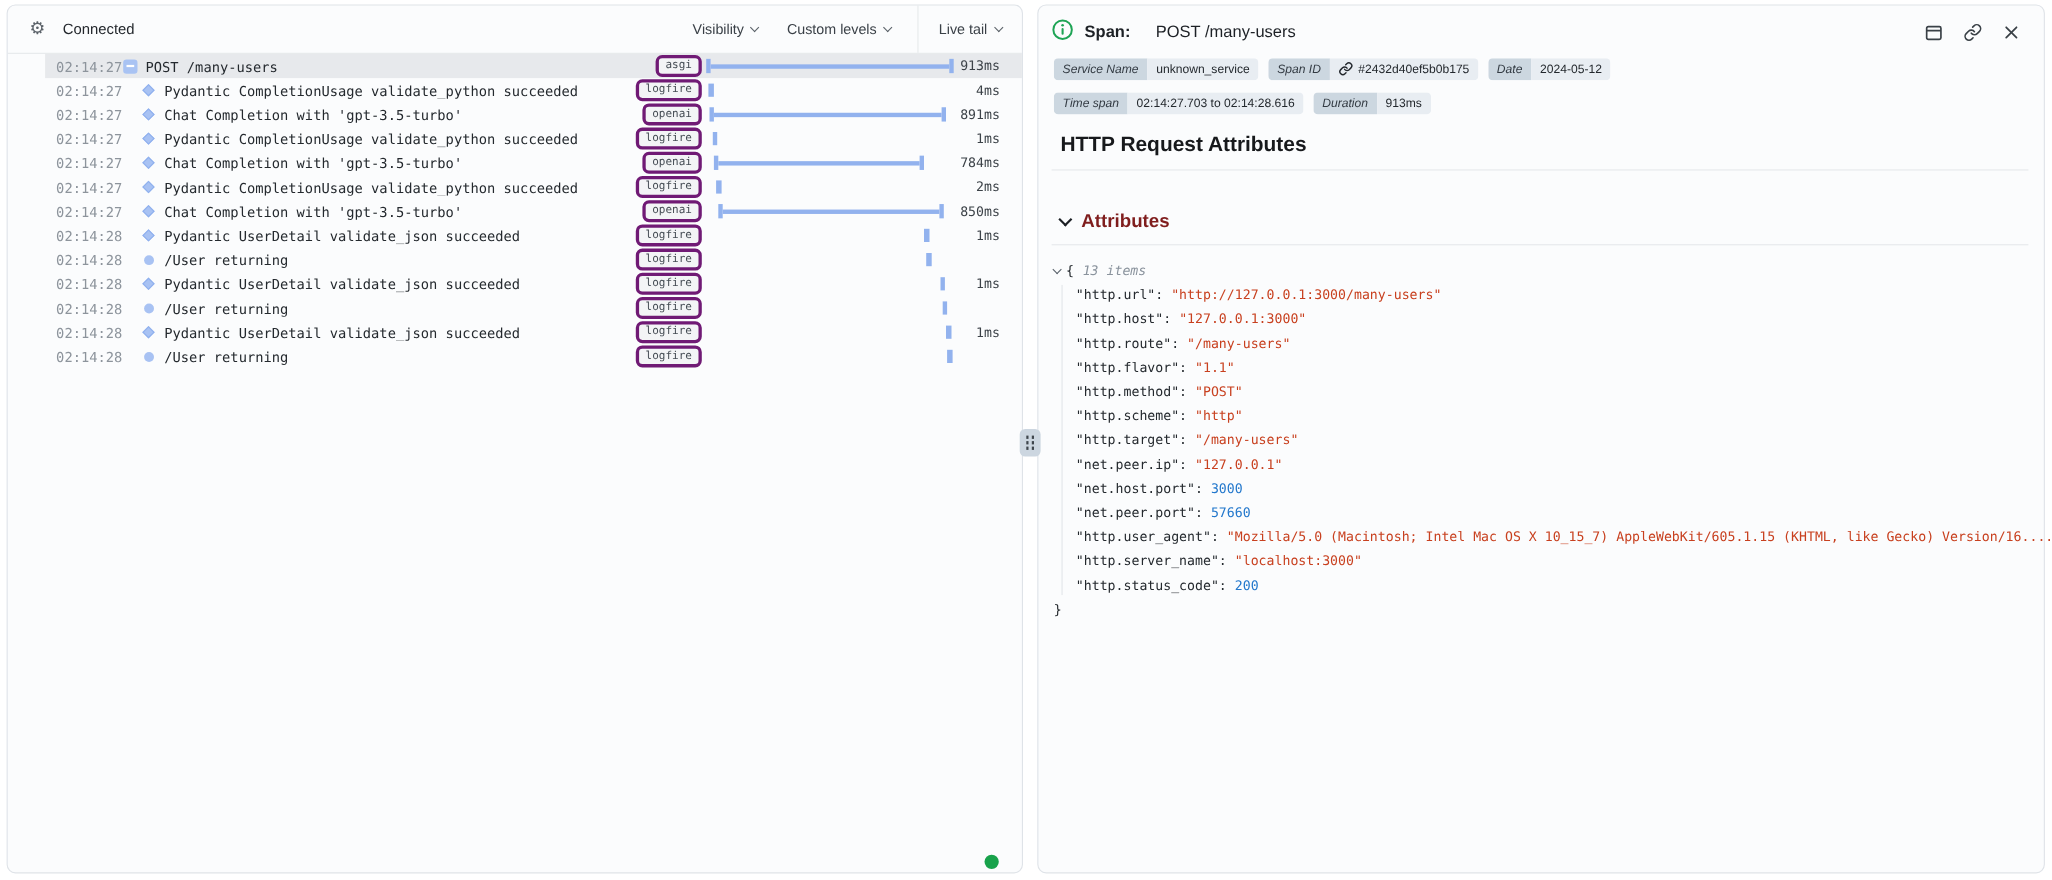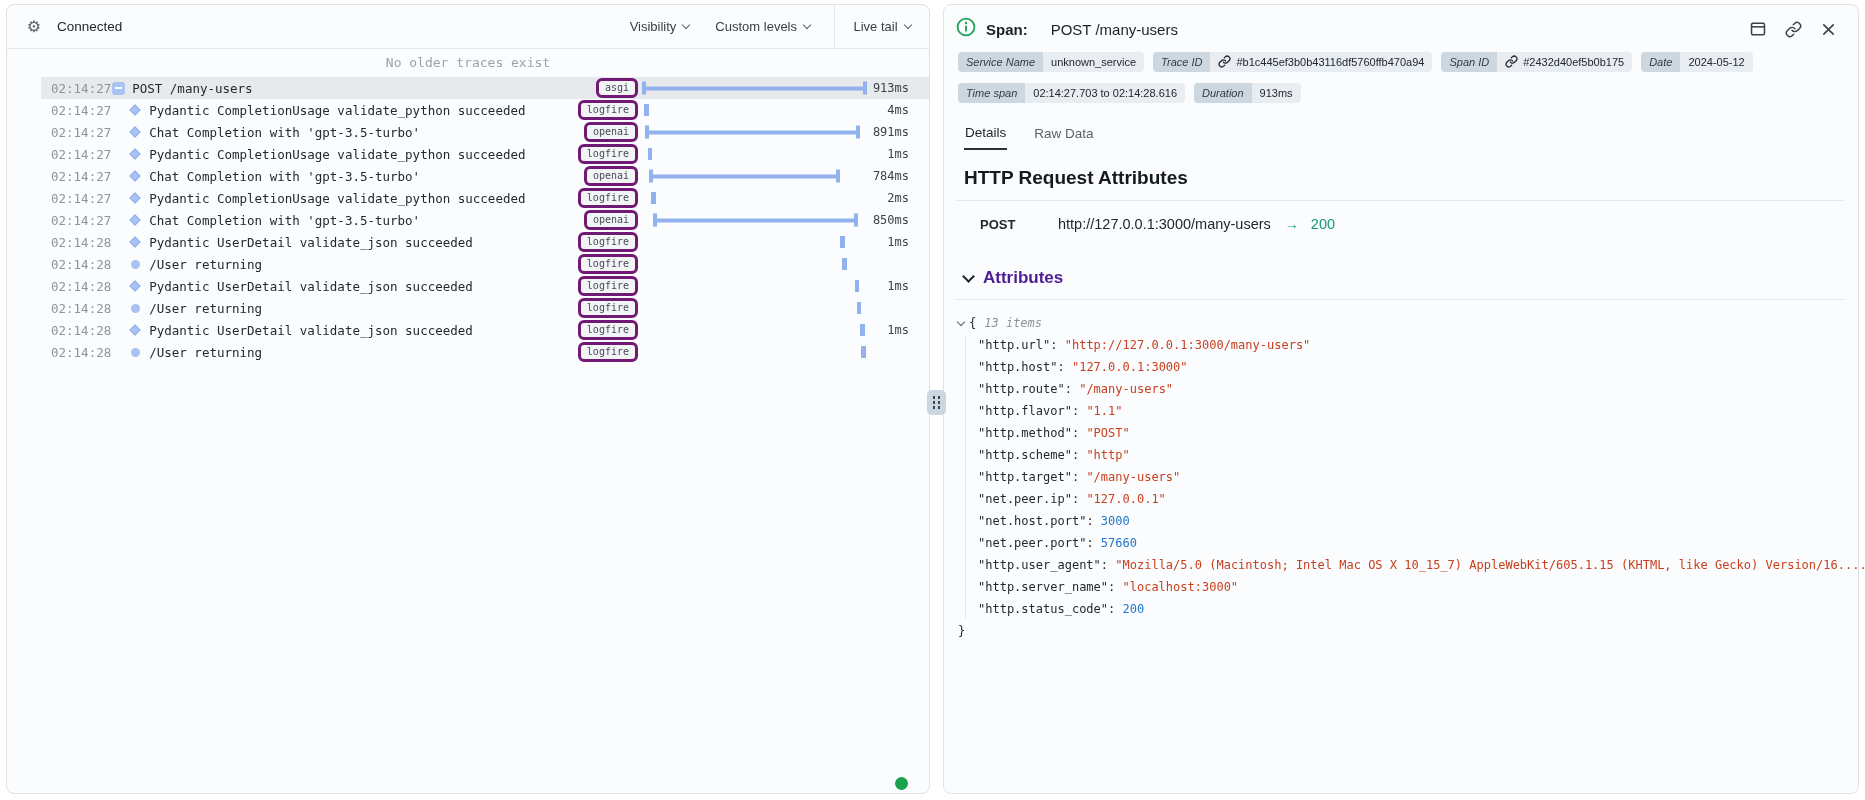--- a/index.html
+++ b/index.html
@@ -87,21 +87,21 @@
   hr.sep{ border:none; border-top:1px solid #e5e8eb; margin-top:11px; }
 
   .request-line{ display:flex; align-items:center; margin-top:15px; padding-left:24px; }
   .req-method{ font-size:13px; font-weight:700; color:#23272c; width:60px; }
   .req-url{ font-size:14.5px; color:#23272c; margin-left:18px; }
   .req-arrow{ font-size:14px; color:#11997e; margin-left:14px; }
   .req-status{ font-size:14.5px; color:#11997e; margin-left:12px; }
 
   .attrs-head{ display:flex; align-items:center; margin-top:36px; padding-left:8px; gap:10px; }
   .attrs-head .chev-lg{ width:9px; height:9px; border-right:2px solid #1c2025; border-bottom:2px solid #1c2025; transform:rotate(45deg); margin-top:-4px; }
-  .attrs-title{ font-size:17px; font-weight:700; color:#4c1d95; }
+  .attrs-title{ font-size:17px; font-weight:700; color:#7f1d1d; }
 
   .json-block{ margin-top:12px; font-family:var(--mono); font-size:12px; line-height:22px; color:#24292e; padding-left:2px; }
   .j-open{ display:flex; align-items:center; }
   .j-chev{ width:6px; height:6px; border-right:1.5px solid #59626b; border-bottom:1.5px solid #59626b; transform:rotate(45deg); margin-right:5px; margin-top:-3px; }
   .j-items{ font-style:italic; color:#8a939d; margin-left:8px; }
   .json-body{ position:relative; padding-left:20px; }
   .json-body::before{ content:''; position:absolute; left:7px; top:2px; bottom:2px; width:1px; background:#e2e5e9; }
   .j-line{ white-space:nowrap; }
   .j-key{ color:#24292e; }
   .j-str{ color:#c8401f; }
@@ -128,21 +128,20 @@
       </span>
       <span class="vsep"></span>
       <span class="live-tail-wrap">
         <span class="hdr-item">
           <span>Live tail</span>
             <span class="chev"></span>
         </span>
       </span>
     </div>
 
-    <div class="empty-notice">No older traces exist</div>
 
     <div class="rows">
         <div class="trow selected">
           <span class="t-time">02:14:27</span>
           <span class="t-icon d0">
             <i class="collapse-minus"></i>
           </span>
           <span class="t-label">POST /many-users</span>
           <span class="t-tag">
             <span class="pill">asgi</span>
@@ -367,27 +366,20 @@
         </button>
       </span>
     </div>
 
     <div class="badge-row">
         <span class="badge">
           <span class="b-label">Service Name</span>
           <span class="b-value">unknown_service</span>
         </span>
         <span class="badge">
-          <span class="b-label">Trace ID</span>
-          <span class="b-value"><svg width="13" height="13" viewBox="0 0 24 24" fill="none" stroke="#23282d" stroke-width="2.4" stroke-linecap="round">
-              <path d="M10 13a5 5 0 0 0 7.54.54l3-3a5 5 0 0 0-7.07-7.07l-1.72 1.71"></path>
-              <path d="M14 11a5 5 0 0 0-7.54-.54l-3 3a5 5 0 0 0 7.07 7.07l1.71-1.71"></path>
-            </svg>#b1c445ef3b0b43116df5760ffb470a94</span>
-        </span>
-        <span class="badge">
           <span class="b-label">Span ID</span>
           <span class="b-value"><svg width="13" height="13" viewBox="0 0 24 24" fill="none" stroke="#23282d" stroke-width="2.4" stroke-linecap="round">
               <path d="M10 13a5 5 0 0 0 7.54.54l3-3a5 5 0 0 0-7.07-7.07l-1.72 1.71"></path>
               <path d="M14 11a5 5 0 0 0-7.54-.54l-3 3a5 5 0 0 0 7.07 7.07l1.71-1.71"></path>
             </svg>#2432d40ef5b0b175</span>
         </span>
         <span class="badge">
           <span class="b-label">Date</span>
           <span class="b-value">2024-05-12</span>
         </span>
@@ -396,34 +388,24 @@
         <span class="badge">
           <span class="b-label">Time span</span>
           <span class="b-value">02:14:27.703 to 02:14:28.616</span>
         </span>
         <span class="badge">
           <span class="b-label">Duration</span>
           <span class="b-value">913ms</span>
         </span>
       </div>
 
-    <div class="tabs">
-      <button class="tab active">Details</button>
-      <button class="tab">Raw Data</button>
-    </div>
 
     <div class="section-title">HTTP Request Attributes</div>
     <hr class="sep">
 
-    <div class="request-line">
-      <span class="req-method">POST</span>
-      <span class="req-url">http://127.0.0.1:3000/many-users</span>
-      <span class="req-arrow">→</span>
-      <span class="req-status">200</span>
-    </div>
 
     <div class="attrs-head">
       <span class="chev-lg"></span>
       <span class="attrs-title">Attributes</span>
     </div>
     <hr class="sep">
 
     <div class="json-block">
       <div class="j-open">
         <span class="j-chev"></span>

